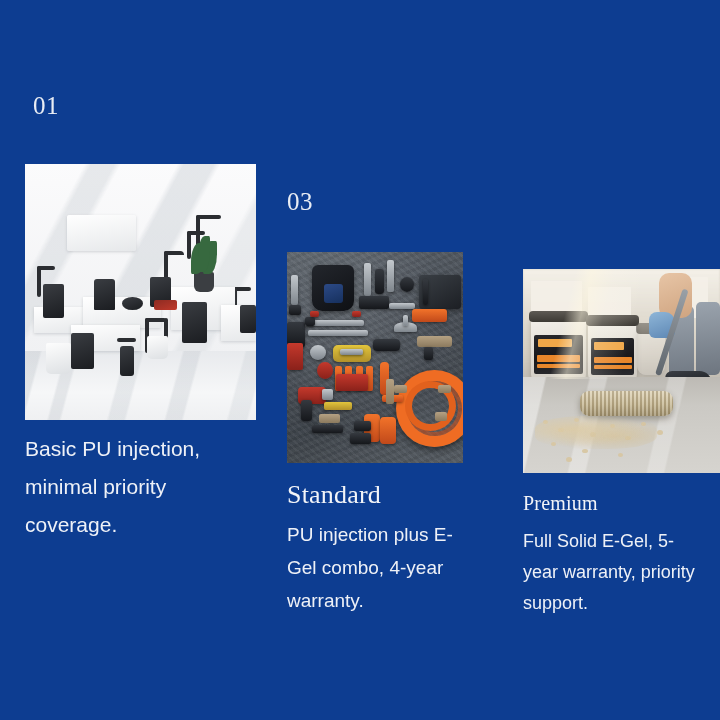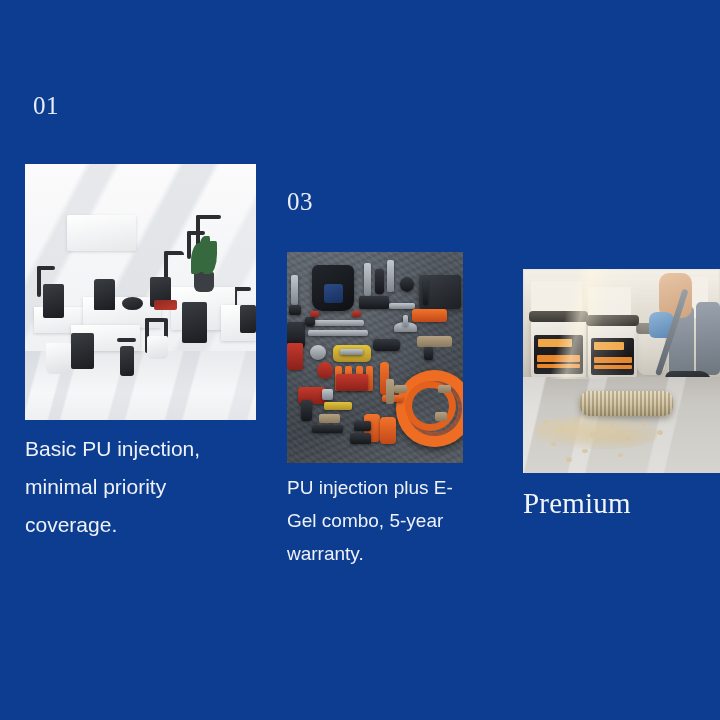--- a/index.html
+++ b/index.html
@@ -75,21 +75,21 @@
 
   
   #card-2 { left: 287px; top: 188px; width: 196px; }
   #card-2 .card-photo { width: 176px; height: 211px; margin-top: 36px; }
   #card-2 .card-heading { font-size: 26px; line-height: 30px; margin-top: 17px; }
   #card-2 .card-body { font-size: 19px; line-height: 33px; margin-top: 8px; width: 178px; }
 
   
   #card-3 { left: 523px; top: 232px; width: 197px; }
   #card-3 .card-photo { width: 197px; height: 204px; margin-top: 37px; }
-  #card-3 .card-heading { font-size: 29px; line-height: 29px; margin-top: 16px; }
+  #card-3 .card-heading { font-size: 20px; line-height: 29px; margin-top: 16px; }
   #card-3 .card-body { font-size: 18px; line-height: 31px; margin-top: 8px; width: 180px; }
 
   
   .ph1 { background: #f4f5f6; }
   .ph1 .wall {
     position: absolute; left: 0; top: 0; width: 100%; height: 74%;
     background:
       linear-gradient(118deg, rgba(255,255,255,0) 0%, rgba(255,255,255,0) 18%,
         rgba(214,218,222,.55) 20%, rgba(214,218,222,.55) 27%, rgba(255,255,255,0) 29%,
         rgba(255,255,255,0) 46%, rgba(206,211,216,.5) 48%, rgba(206,211,216,.5) 57%,
@@ -320,21 +320,22 @@
       <div class="t yel" style="left:21%;top:71%;width:16%;height:4%;"></div>
       <div class="t tan" style="left:18%;top:77%;width:12%;height:4%;"></div>
       <div class="t dark" style="left:14%;top:82%;width:18%;height:4%;"></div>
 
       <div class="t org" style="left:44%;top:77%;width:9%;height:13%;border-radius:4px;"></div>
       <div class="t org" style="left:53%;top:78%;width:9%;height:13%;border-radius:4px;"></div>
       <div class="t dark" style="left:38%;top:80%;width:10%;height:5%;"></div>
       <div class="t dark" style="left:36%;top:86%;width:12%;height:5%;"></div>
     </div>
 
-    <div class="card-body">PU injection plus E-Gel combo, 5-year warranty.</div>
+    <div class="card-heading">Standard</div>
+    <div class="card-body">PU injection plus E-Gel combo, 4-year warranty.</div>
   </div>
 
   <div class="card" id="card-3">
 
     <div class="card-photo ph3">
       <div class="bg-blur"></div>
 
       <div class="shelf" style="left:4%;top:6%;width:26%;height:18%;"></div>
       <div class="shelf" style="left:33%;top:9%;width:22%;height:16%;"></div>
       <div class="shelf" style="left:76%;top:4%;width:18%;height:20%;"></div>
@@ -384,15 +385,16 @@
       <div class="speck" style="left:48%;top:90%;width:5px;height:4px;"></div>
       <div class="speck" style="left:22%;top:92%;width:6px;height:5px;"></div>
       <div class="speck" style="left:6%;top:72%;width:62%;height:16%;border-radius:40%;background:
         radial-gradient(ellipse at 30% 40%, rgba(220,203,166,.9) 0%, rgba(220,203,166,0) 62%),
         radial-gradient(ellipse at 65% 60%, rgba(212,195,158,.85) 0%, rgba(212,195,158,0) 60%);"></div>
 
       <div class="sun"></div>
     </div>
 
     <div class="card-heading">Premium</div>
+    <div class="card-body">Full Solid E-Gel, 5-year warranty, priority support.</div>
   </div>
 
 </div>
 
 </body></html>

